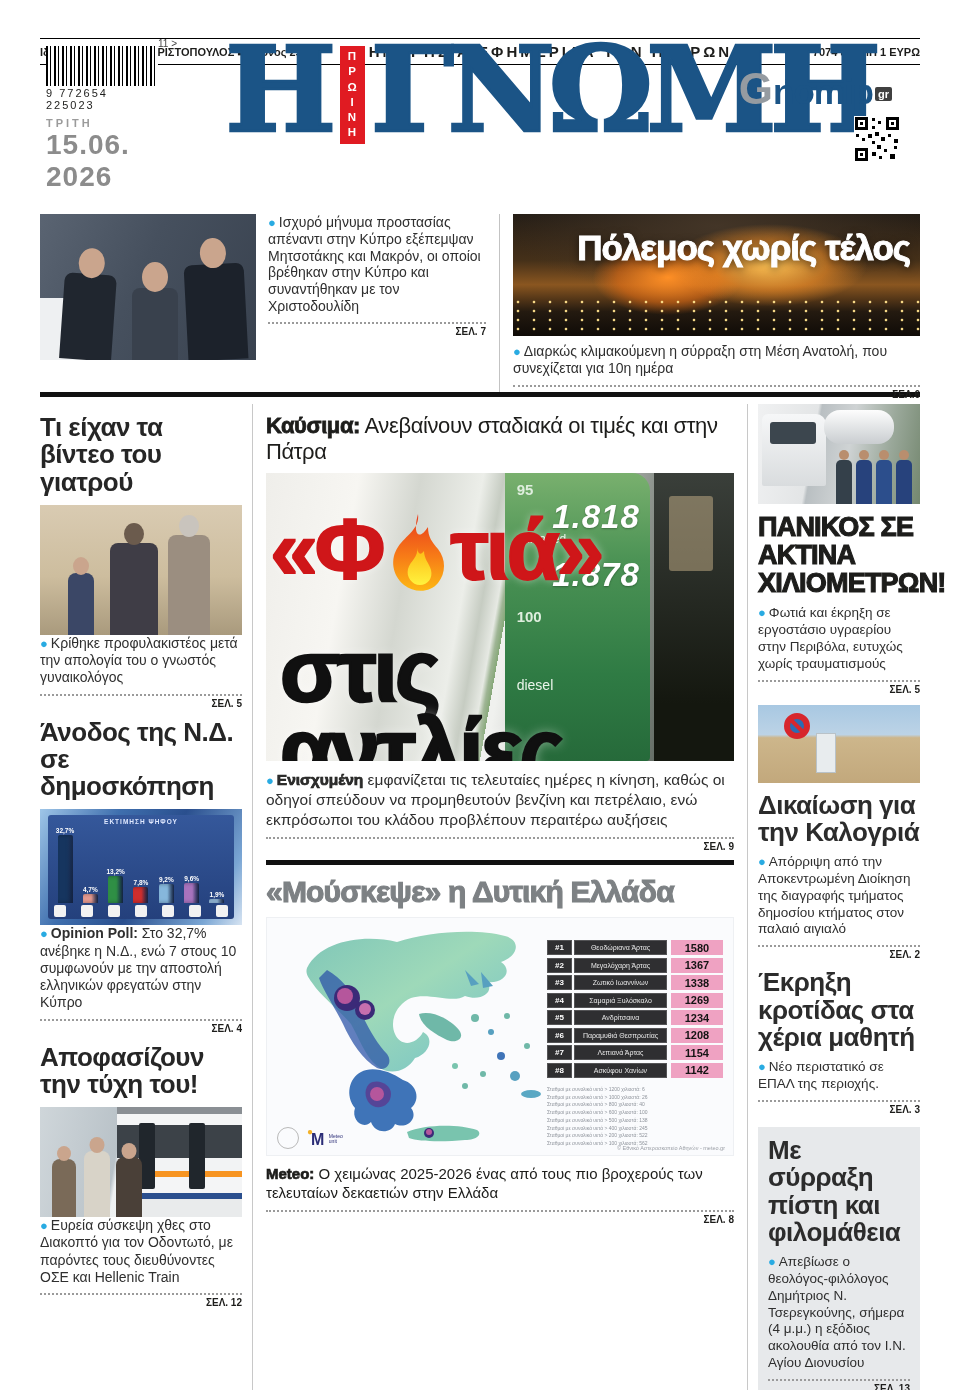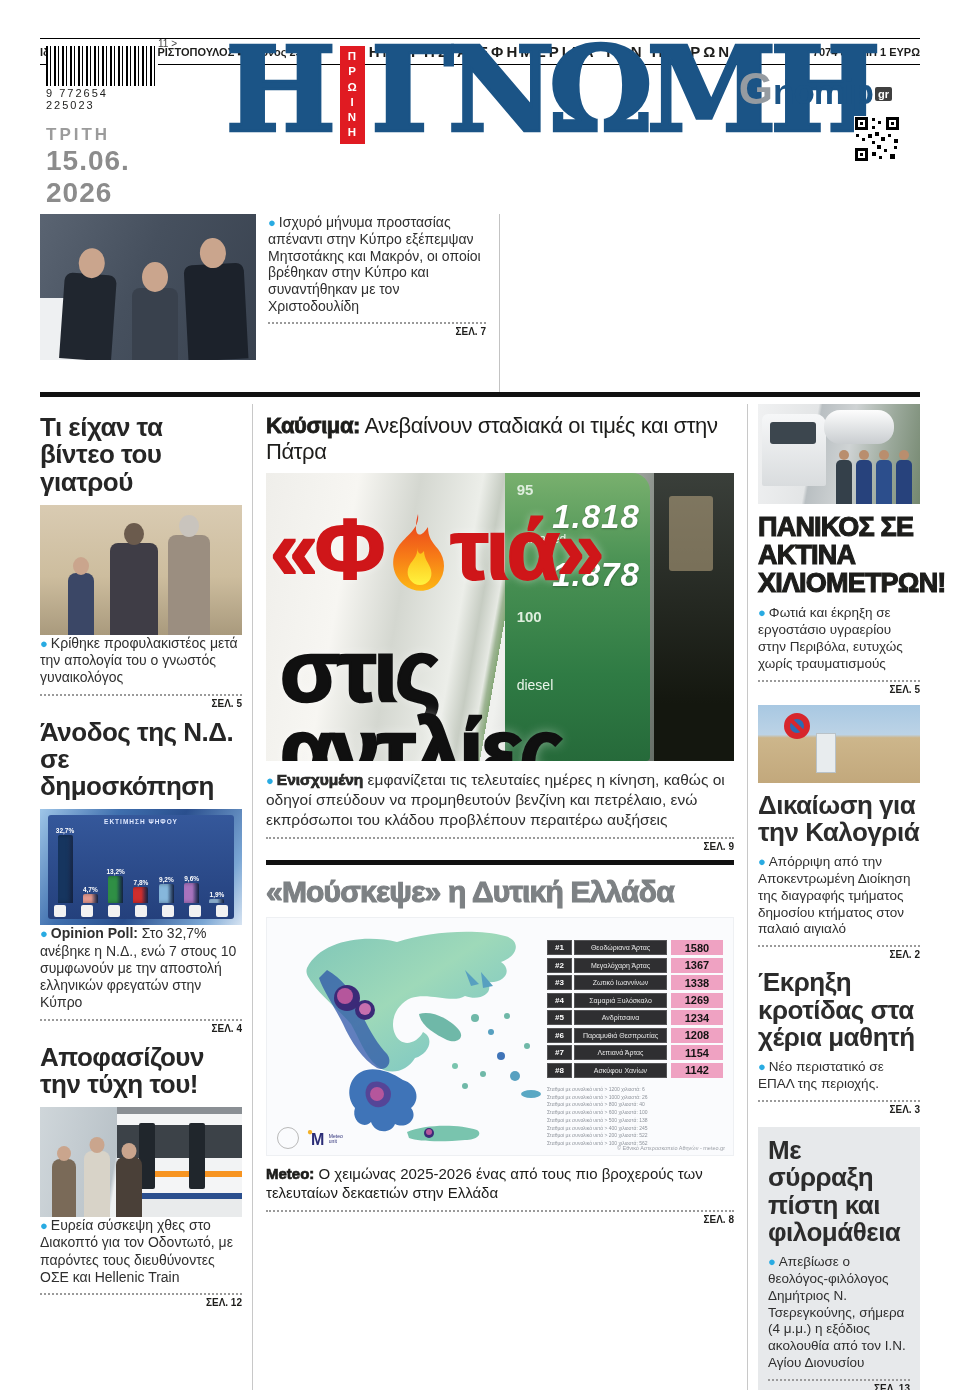--- a/index.html
+++ b/index.html
@@ -6,21 +6,21 @@
   .page{position:relative;width:960px;height:1390px;background:#fff;overflow:hidden;
         font-family:"Liberation Sans",sans-serif;color:#1d1d1b;}
   .inner{margin:0 40px;}
 
   
   .masthead{position:relative;height:150px;margin-top:38px;}
   .issue-tag{position:absolute;left:118px;top:0;font-size:10px;color:#444;}
   .barcode-wrap{position:absolute;left:6px;top:8px;width:112px;}
   .barcode{height:40px;background:repeating-linear-gradient(90deg,#000 0 2px,#fff 2px 4px,#000 4px 5px,#fff 5px 8px);}
   .barcode-num{font-size:11px;letter-spacing:2px;margin-top:1px;}
-  .day{color:#9b9b9b;font-size:17px;letter-spacing:3px;font-weight:bold;margin-top:14px;}
+  .day{color:#9b9b9b;font-size:11px;letter-spacing:3px;font-weight:bold;margin-top:6px;}
   .date{color:#8c8c8c;font-size:28px;font-weight:bold;letter-spacing:1px;}
   .mast-title{position:absolute;left:185px;top:-6px;display:flex;align-items:flex-start;color:#1b5486;}
   .t-eta,.t-main{font-family:"DejaVu Serif","Liberation Serif",serif;font-weight:bold;font-size:118px;
         line-height:0.98;letter-spacing:-7px;-webkit-text-stroke:2.5px #1b5486;}
   .t-proini{width:25px;margin:14px 6px 0 10px;background:#e01b22;color:#fff;display:flex;flex-direction:column;
         align-items:center;justify-content:space-between;padding:5px 0;height:88px;font-size:11.5px;font-weight:bold;}
   .t-proini .vchar{line-height:1;}
   .gnomip{position:absolute;right:28px;top:26px;text-align:right;}
   .logo-g{font-size:44px;font-weight:bold;color:#959ba1;}
   .logo-name{font-size:35px;font-weight:bold;color:#1b5486;letter-spacing:-1px;}
@@ -236,20 +236,28 @@
               <div class="hd"></div>
             </div>
         </div>
         <div class="tl-text">
           <div class="tl-sum sum"><span class="blt">●</span><span>Ισχυρό μήνυμα προστασίας απέναντι στην Κύπρο εξέπεμψαν Μητσοτάκης και Μακρόν, οι οποίοι βρέθηκαν στην Κύπρο και συναντήθηκαν με τον Χριστοδουλίδη</span></div>
           <div class="dots"></div>
           <div class="pg">ΣΕΛ. 7</div>
         </div>
       </div>
       <div class="top-sep"></div>
+      <div class="top-right">
+        <div class="ph ph-war tr-photo">
+          <div class="tr-head">Πόλεμος χωρίς τέλος</div>
+        </div>
+        <div class="tr-sum sum"><span class="blt">●</span><span>Διαρκώς κλιμακούμενη η σύρραξη στη Μέση Ανατολή, που συνεχίζεται για 10η ημέρα</span></div>
+        <div class="dots"></div>
+        <div class="pg">ΣΕΛ.6</div>
+      </div>
     </div>
 
     <div class="rule"></div>
 
     <div class="main">
 
       <div class="col-left">
         <div>
           <div class="lc-head head-med">Τι είχαν τα βίντεο του γιατρού</div>
           <div class="ph lc-photo1">

